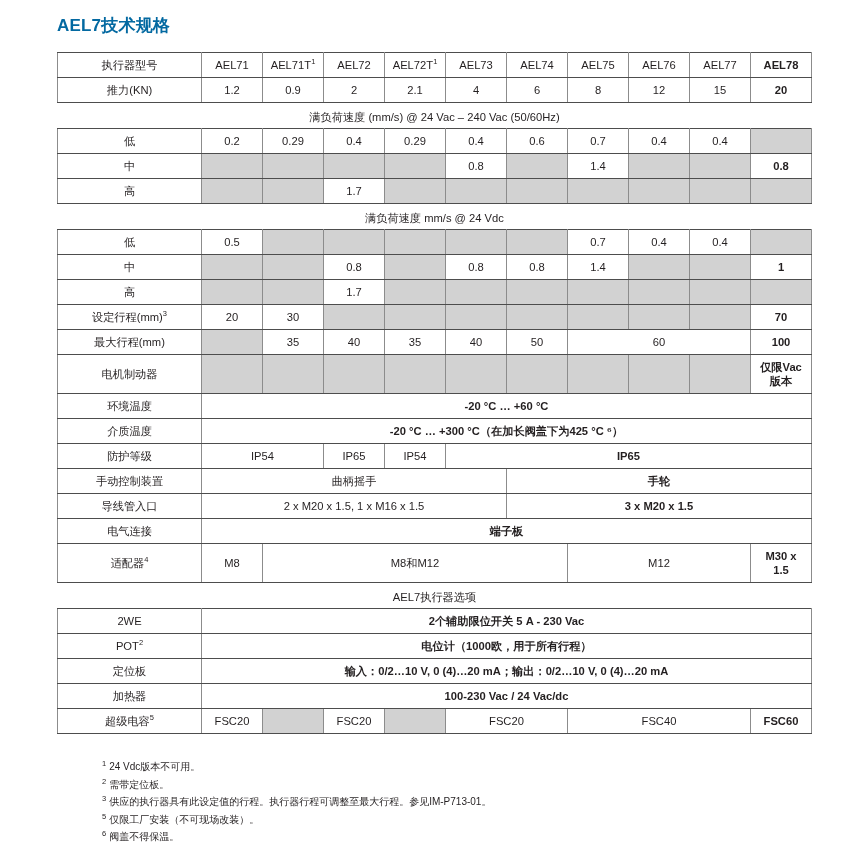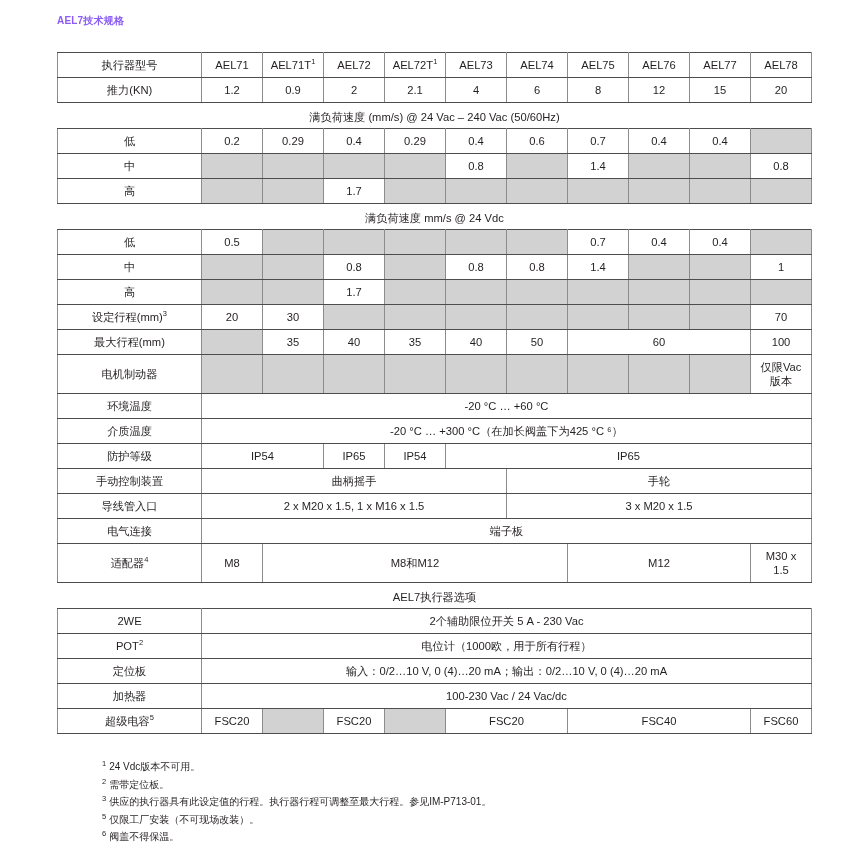--- a/index.html
+++ b/index.html
@@ -18,24 +18,24 @@
   #page {
     position: relative;
     width: 866px;
     height: 851px;
     padding: 0;
   }
   .page-title {
     position: absolute;
     left: 57px;
     top: 14px;
-    font-size: 10px;
+    font-size: 17px;
     font-weight: 600;
     letter-spacing: 0.2px;
-    color: #8b5cf6;
+    color: #0369a1;
   }
   table.spec {
     position: absolute;
     left: 57px;
     top: 52px;
     width: 755px;
     border-collapse: collapse;
     table-layout: fixed;
     font-size: 11.2px;
   }
@@ -54,20 +54,21 @@
   
   td.rowlabel {
     text-align: left;
     padding-left: 2px;
     border-left: none;
     border-right: 1px solid #8c8c8c;
     font-size: 11.2px;
   }
   td.edge-right {
     border-right: none;
+    font-weight: bold;
   }
   
   tr.band td {
     border-left: none;
     border-right: none;
     text-align: center;
     font-size: 11.2px;
     height: 26px;
     padding-top: 6px;
     padding-bottom: 4px;

